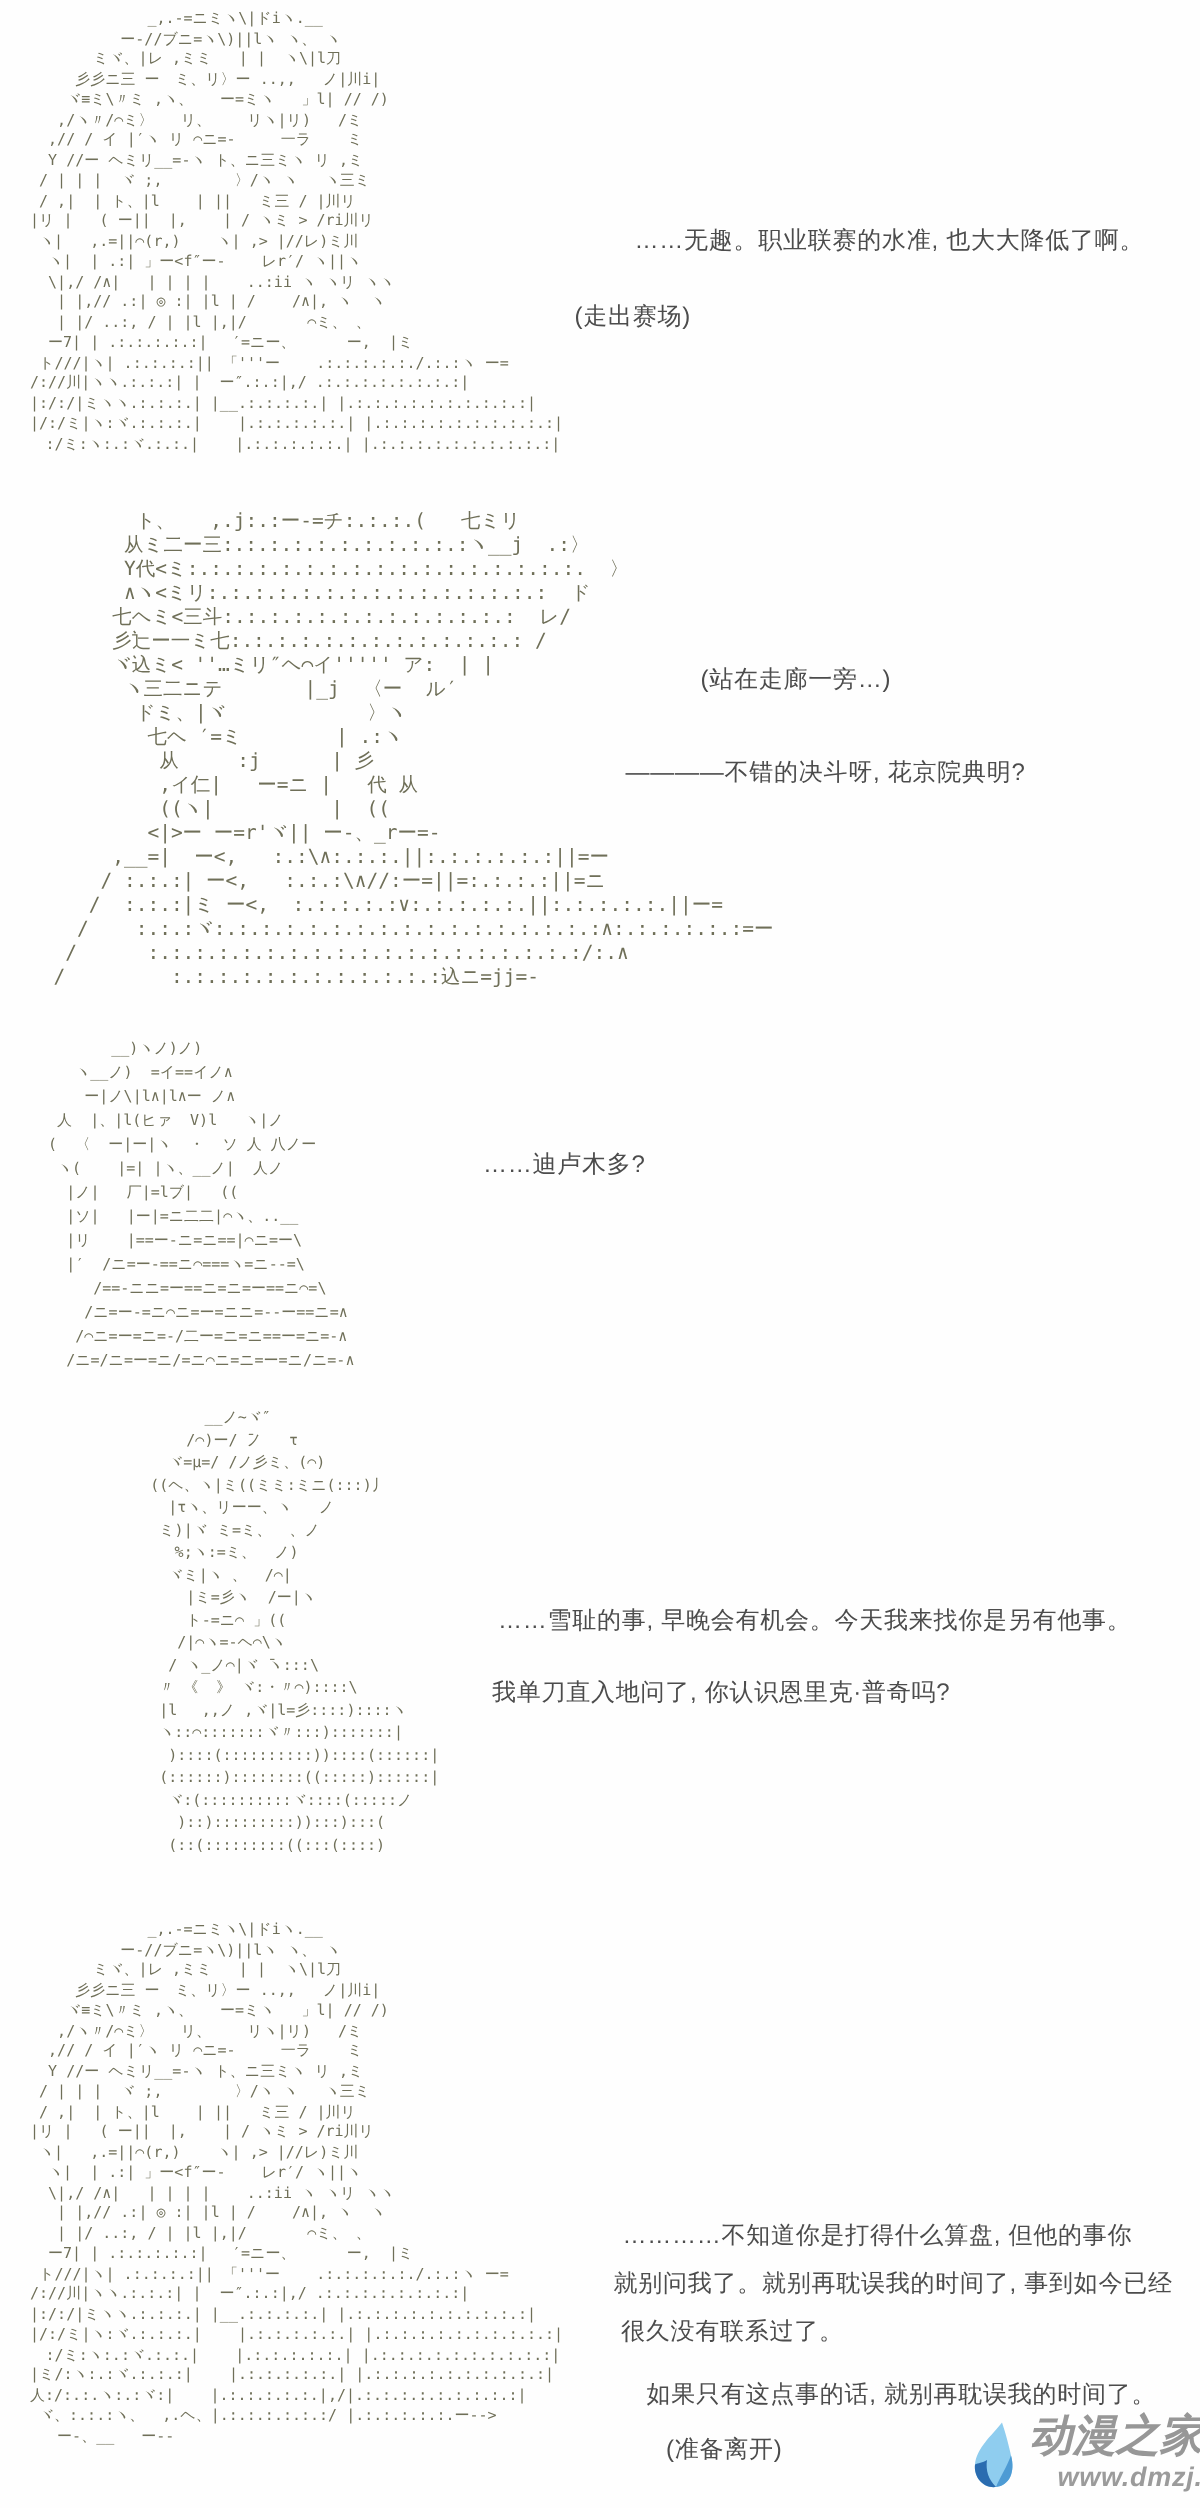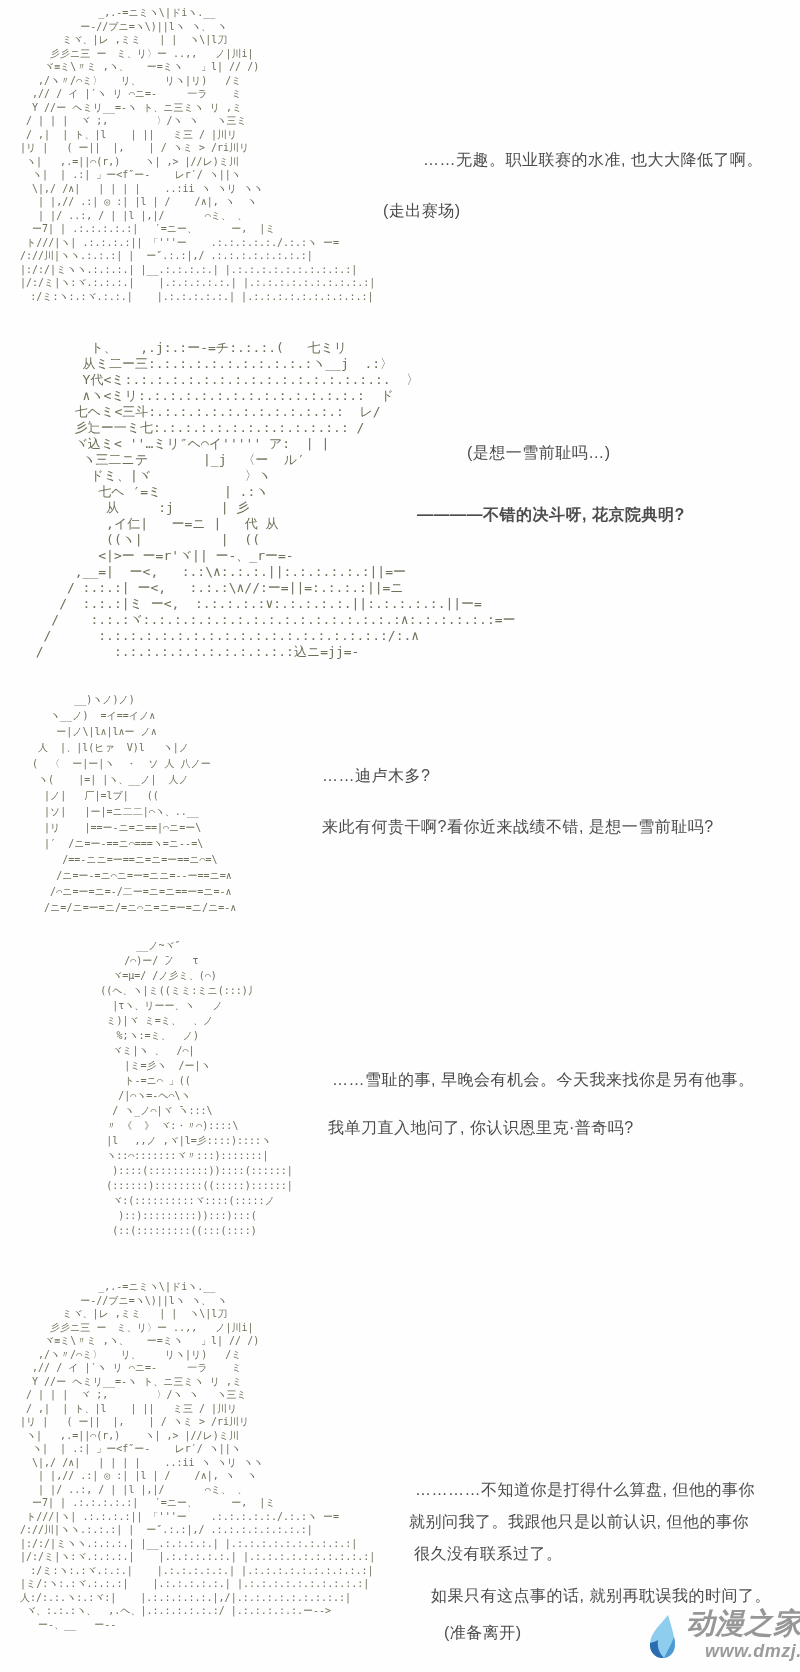--- a/index.html
+++ b/index.html
@@ -31,21 +31,21 @@
   .dlg {
     position: absolute;
     font-size: 16px;
     color: var(--text-color, #4c4c4c);
     letter-spacing: 0.5px;
     white-space: nowrap;
   }
   .d1a { left: 423px; top: 150px; }
   .d1b { left: 383px; top: 201px; }
   .d2a { left: 467px; top: 443px; }
-  .d2b { left: 417px; top: 505px; font-weight: bold; }
+  .d2b { left: 417px; top: 505px; }
   .d3a { left: 322px; top: 766px; }
   .d3b { left: 322px; top: 817px; }
   .d4a { left: 332px; top: 1070px; }
   .d4b { left: 328px; top: 1118px; }
   .d5a { left: 415px; top: 1480px; }
   .d5b { left: 409px; top: 1512px; }
   .d5c { left: 414px; top: 1544px; }
   .d5d { left: 431px; top: 1586px; }
   .d5e { left: 444px; top: 1623px; }
 
@@ -167,31 +167,30 @@
  |/:/ミ|ヽ:ヾ.:.:.:.|    |.:.:.:.:.:.| |.:.:.:.:.:.:.:.:.:.:|
  ゞ:/ミ:ヽ:.:ヾ.:.:.|    |.:.:.:.:.:.| |.:.:.:.:.:.:.:.:.:.:|
  |ミ/:ヽ:.:ヾ.:.:.:|    |.:.:.:.:.:.| |.:.:.:.:.:.:.:.:.:.:|
  人:/:.:.ヽ:.:ヾ:|    |.:.:.:.:.:.|,/|.:.:.:.:.:.:.:.:.:|
   ヾ、:.:.:ヽ、  ,.ヘ、|.:.:.:.:.:.:/ |.:.:.:.:.:.ー--&gt;
     ー-、__   ー--</pre>
 
   <div class="dlg d1a">……无趣。职业联赛的水准, 也大大降低了啊。</div>
   <div class="dlg d1b">(走出赛场)</div>
 
-  <div class="dlg d2a">(是想一雪前耻吗…)</div>
+  <div class="dlg d2a">(站在走廊一旁…)</div>
   <div class="dlg d2b">————不错的决斗呀, 花京院典明?</div>
 
   <div class="dlg d3a">……迪卢木多?</div>
-  <div class="dlg d3b">来此有何贵干啊?看你近来战绩不错, 是想一雪前耻吗?</div>
 
   <div class="dlg d4a">……雪耻的事, 早晚会有机会。今天我来找你是另有他事。</div>
   <div class="dlg d4b">我单刀直入地问了, 你认识恩里克·普奇吗?</div>
 
   <div class="dlg d5a">…………不知道你是打得什么算盘, 但他的事你</div>
-  <div class="dlg d5b">就别问我了。我跟他只是以前认识, 但他的事你</div>
+  <div class="dlg d5b">就别问我了。就别再耽误我的时间了, 事到如今已经</div>
   <div class="dlg d5c">很久没有联系过了。</div>
   <div class="dlg d5d">如果只有这点事的话, 就别再耽误我的时间了。</div>
   <div class="dlg d5e">(准备离开)</div>
 
   <div class="watermark">
     <svg class="wm-icon" viewBox="0 0 34 46" xmlns="http://www.w3.org/2000/svg" aria-hidden="true">
       <path d="M24 1 C17 10 7 18 6 29 C5 38 12 45 20 44 C29 43 33 34 30 23 C28 14 26 7 24 1 Z" fill="var(--wm-light, #8FCDEF)"></path>
       <path d="M20 44 C29 43 33 34 30 23 C27 31 23 37 20 44 Z" fill="var(--wm-mid, #4E9BD4)"></path>
       <path d="M6 29 C5 38 12 45 20 44 C15 39 13 33 14 26 C11 28 8 28 6 29 Z" fill="var(--wm-dark, #2A6CB0)"></path>
     </svg>

